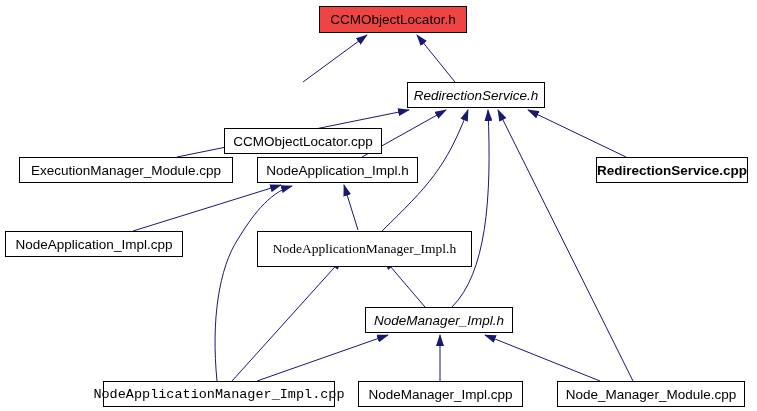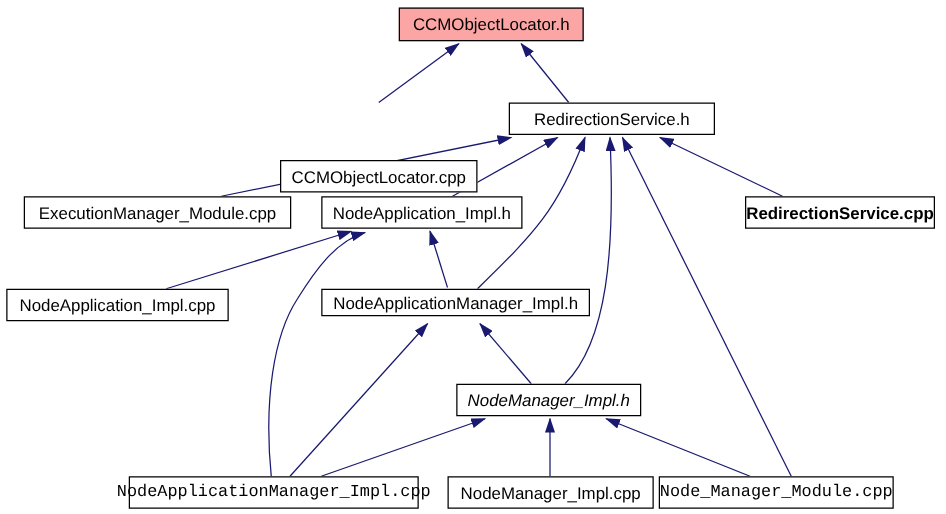--- a/index.html
+++ b/index.html
@@ -14,21 +14,21 @@
   .node{
     position:absolute;
     box-sizing:border-box;
     border:1px solid #000000;
     background:#ffffff;
     display:flex;align-items:center;justify-content:center;
     font-size:13.5px;color:#000000;
     white-space:nowrap;
     z-index:2;
   }
-  .node.highlight{background:#fca5a5;}
+  .node.highlight{background:#ef4444;}
   .edge{fill:none;stroke-width:1;}
 </style>
 </head>
 <body>
 
 <div id="stage">
   <svg id="edges" width="757" height="411" viewBox="0 0 757 411" xmlns="http://www.w3.org/2000/svg">
     <defs>
       <marker id="arrowhead" viewBox="0 0 12 8" refX="11" refY="4" markerWidth="12" markerHeight="8" orient="auto" markerUnits="userSpaceOnUse">
         <path d="M0,0 L12,4 L0,8 Z" fill="#191970"></path>
@@ -49,24 +49,24 @@
         <path class="edge" d="M425,307 L384,259" stroke="#191970" marker-end="url(#arrowhead)"></path>
         <path class="edge" d="M232,381 L342,259" stroke="#191970" marker-end="url(#arrowhead)"></path>
         <path class="edge" d="M257,381 L388,335" stroke="#191970" marker-end="url(#arrowhead)"></path>
         <path class="edge" d="M440,381 L440,335" stroke="#191970" marker-end="url(#arrowhead)"></path>
         <path class="edge" d="M600,381 L485,335" stroke="#191970" marker-end="url(#arrowhead)"></path>
       </g>
   </svg>
   <div id="node-layer">
       <div class="node highlight" style="left: 319px; top: 6px; width: 148px; height: 27px;">CCMObjectLocator.h</div>
       <div class="node" style="left: 224px; top: 82px; width: 158px; height: 26px; margin-top: 46px;">CCMObjectLocator.cpp</div>
-      <div class="node" style="left: 407px; top: 82px; width: 165px; height: 26px;">RedirectionService.h</div>
+      <div class="node" style="left: 407px; top: 82px; width: 138px; height: 26px; font-style: italic;">RedirectionService.h</div>
       <div class="node" style="left: 19px; top: 157px; width: 214px; height: 26px;">ExecutionManager_Module.cpp</div>
       <div class="node" style="left: 257px; top: 157px; width: 161px; height: 26px;">NodeApplication_Impl.h</div>
       <div class="node" style="left: 596px; top: 157px; width: 152px; height: 26px; font-weight: bold;">RedirectionService.cpp</div>
       <div class="node" style="left: 5px; top: 231px; width: 178px; height: 26px;">NodeApplication_Impl.cpp</div>
-      <div class="node" style="left: 257px; top: 231px; width: 215px; height: 22px;">NodeApplicationManager_Impl.h</div>
+      <div class="node" style="left: 257px; top: 231px; width: 215px; height: 36px; font-family: Liberation Serif, serif;">NodeApplicationManager_Impl.h</div>
       <div class="node" style="left: 365px; top: 307px; width: 148px; height: 26px; font-style: italic;">NodeManager_Impl.h</div>
       <div class="node" style="left: 103px; top: 381px; width: 232px; height: 26px; font-family: Liberation Mono, monospace;">NodeApplicationManager_Impl.cpp</div>
       <div class="node" style="left: 358px; top: 381px; width: 165px; height: 26px;">NodeManager_Impl.cpp</div>
-      <div class="node" style="left: 527px; top: 381px; width: 188px; height: 26px; font-family: Liberation Mono, monospace;">Node_Manager_Module.cpp</div>
+      <div class="node" style="left: 557px; top: 381px; width: 188px; height: 26px;">Node_Manager_Module.cpp</div>
     </div>
 </div>
 
 </body></html>

